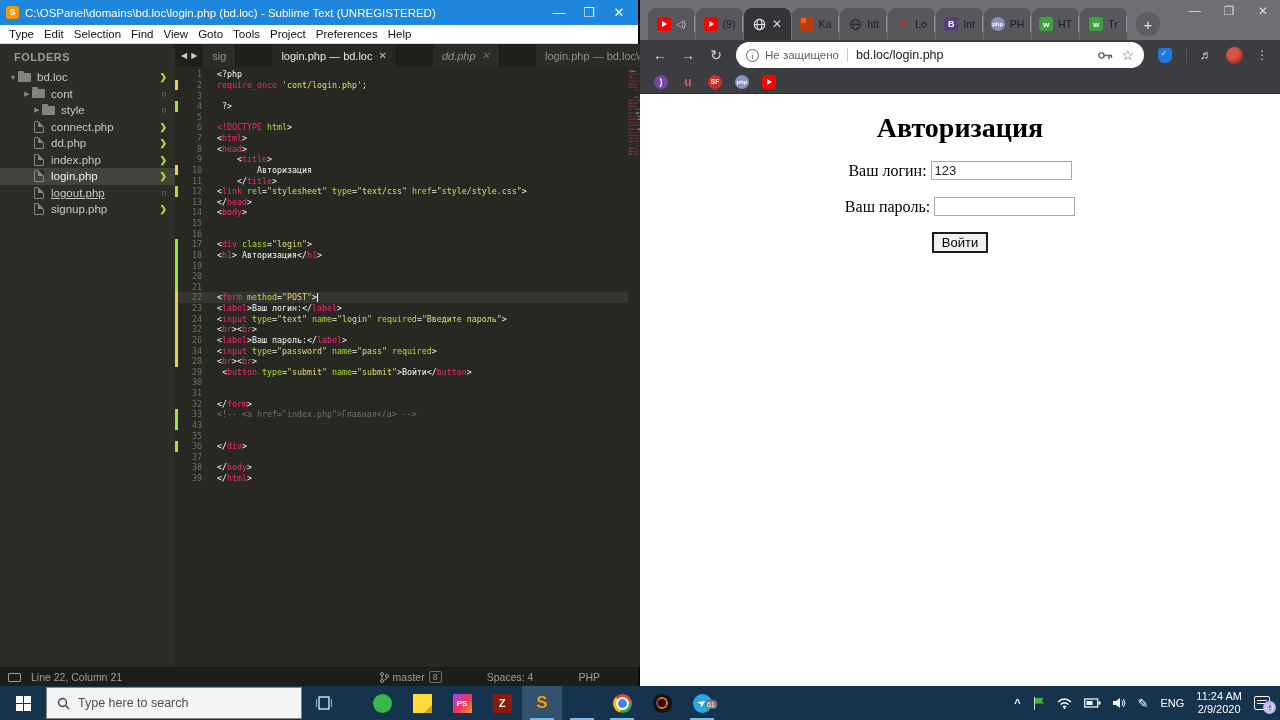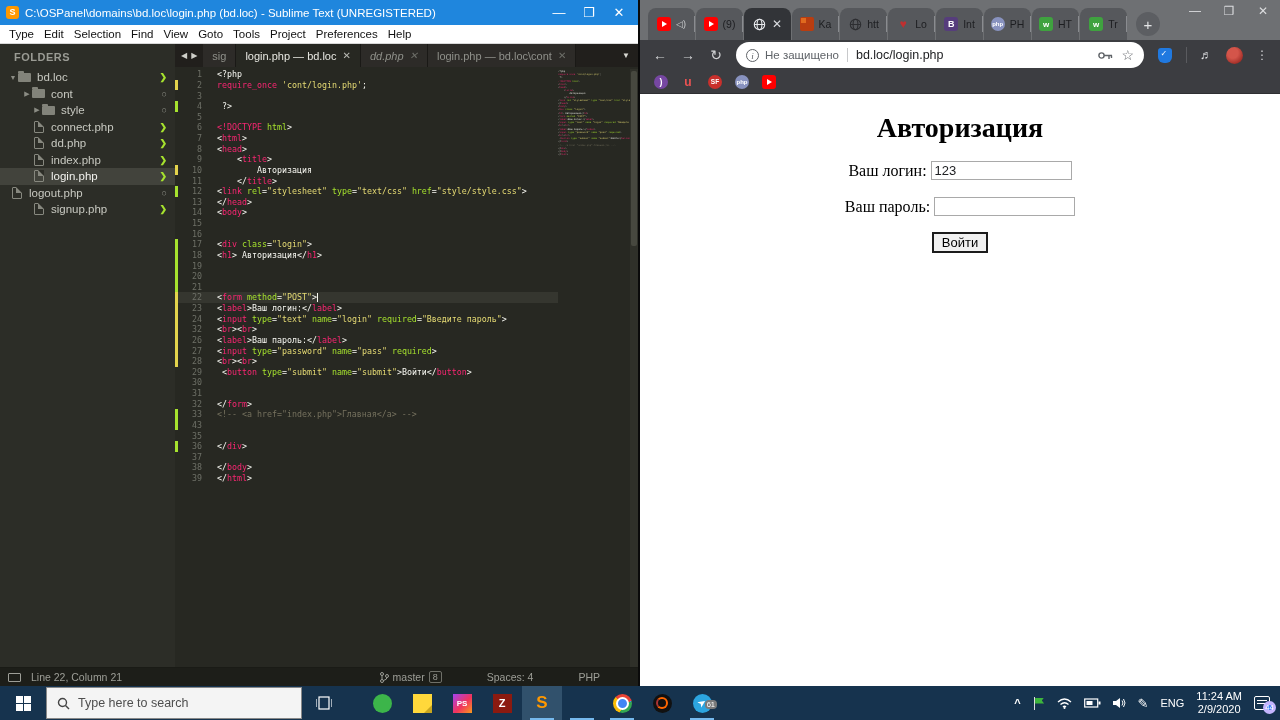--- a/index.html
+++ b/index.html
@@ -223,41 +223,41 @@
               <span class="ic-file"></span>
               <span>index.php</span>
               <span class="st-badge badge-arrow">❯</span>
             </div>
             <div class="st-item sel" style="padding-left: 22px;">
               <span class="st-exp"></span>
               <span class="ic-file"></span>
               <span>login.php</span>
               <span class="st-badge badge-arrow">❯</span>
             </div>
-            <div class="st-item" style="">
+            <div class="st-item" style="padding-left: 22px; text-decoration: underline;">
               <span class="st-exp"></span>
               <span class="ic-file"></span>
               <span>logout.php</span>
               <span class="st-badge badge-circle">○</span>
             </div>
             <div class="st-item" style="padding-left: 22px;">
               <span class="st-exp"></span>
               <span class="ic-file"></span>
               <span>signup.php</span>
               <span class="st-badge badge-arrow">❯</span>
             </div>
           </div>
       </div>
       <div class="st-edit">
         <div class="st-tabbar">
           <div class="st-tabnav">
             <span>◀</span>
             <span>▶</span>
           </div>
-          <div id="st-tabs" style="display:flex;">
+          <div id="st-tabs" style="display:flex;gap:36px;">
               <div class="st-tab">
                 <span>sig</span>
               </div>
               <div class="st-tab active">
                 <span>login.php — bd.loc</span>
                 <span class="x">✕</span>
               </div>
               <div class="st-tab italic">
                 <span>dd.php</span>
                 <span class="x">✕</span>
@@ -396,21 +396,21 @@
                 <span class="ln-num">32</span>
                 <pre class="ln-text"><span class="tk-p">&lt;</span><span class="tk-t">br</span><span class="tk-p">&gt;&lt;</span><span class="tk-t">br</span><span class="tk-p">&gt;</span></pre>
               </div>
               <div class="code-line">
                 <span class="ln-mark y"></span>
                 <span class="ln-num">26</span>
                 <pre class="ln-text"><span class="tk-p">&lt;</span><span class="tk-t">label</span><span class="tk-p">&gt;Ваш пароль:&lt;/</span><span class="tk-t">label</span><span class="tk-p">&gt;</span></pre>
               </div>
               <div class="code-line">
                 <span class="ln-mark y"></span>
-                <span class="ln-num">27</span>
+                <span class="ln-num">34</span>
                 <pre class="ln-text"><span class="tk-p">&lt;</span><span class="tk-t">input</span><span class="tk-p"> </span><span class="tk-a">type</span><span class="tk-p">=</span><span class="tk-s">"password"</span><span class="tk-p"> </span><span class="tk-a">name</span><span class="tk-p">=</span><span class="tk-s">"pass"</span><span class="tk-p"> </span><span class="tk-a">required</span><span class="tk-p">&gt;</span></pre>
               </div>
               <div class="code-line">
                 <span class="ln-mark y"></span>
                 <span class="ln-num">28</span>
                 <pre class="ln-text"><span class="tk-p">&lt;</span><span class="tk-t">br</span><span class="tk-p">&gt;&lt;</span><span class="tk-t">br</span><span class="tk-p">&gt;</span></pre>
               </div>
               <div class="code-line">
                 <span class="ln-mark "></span>
                 <span class="ln-num">29</span>

